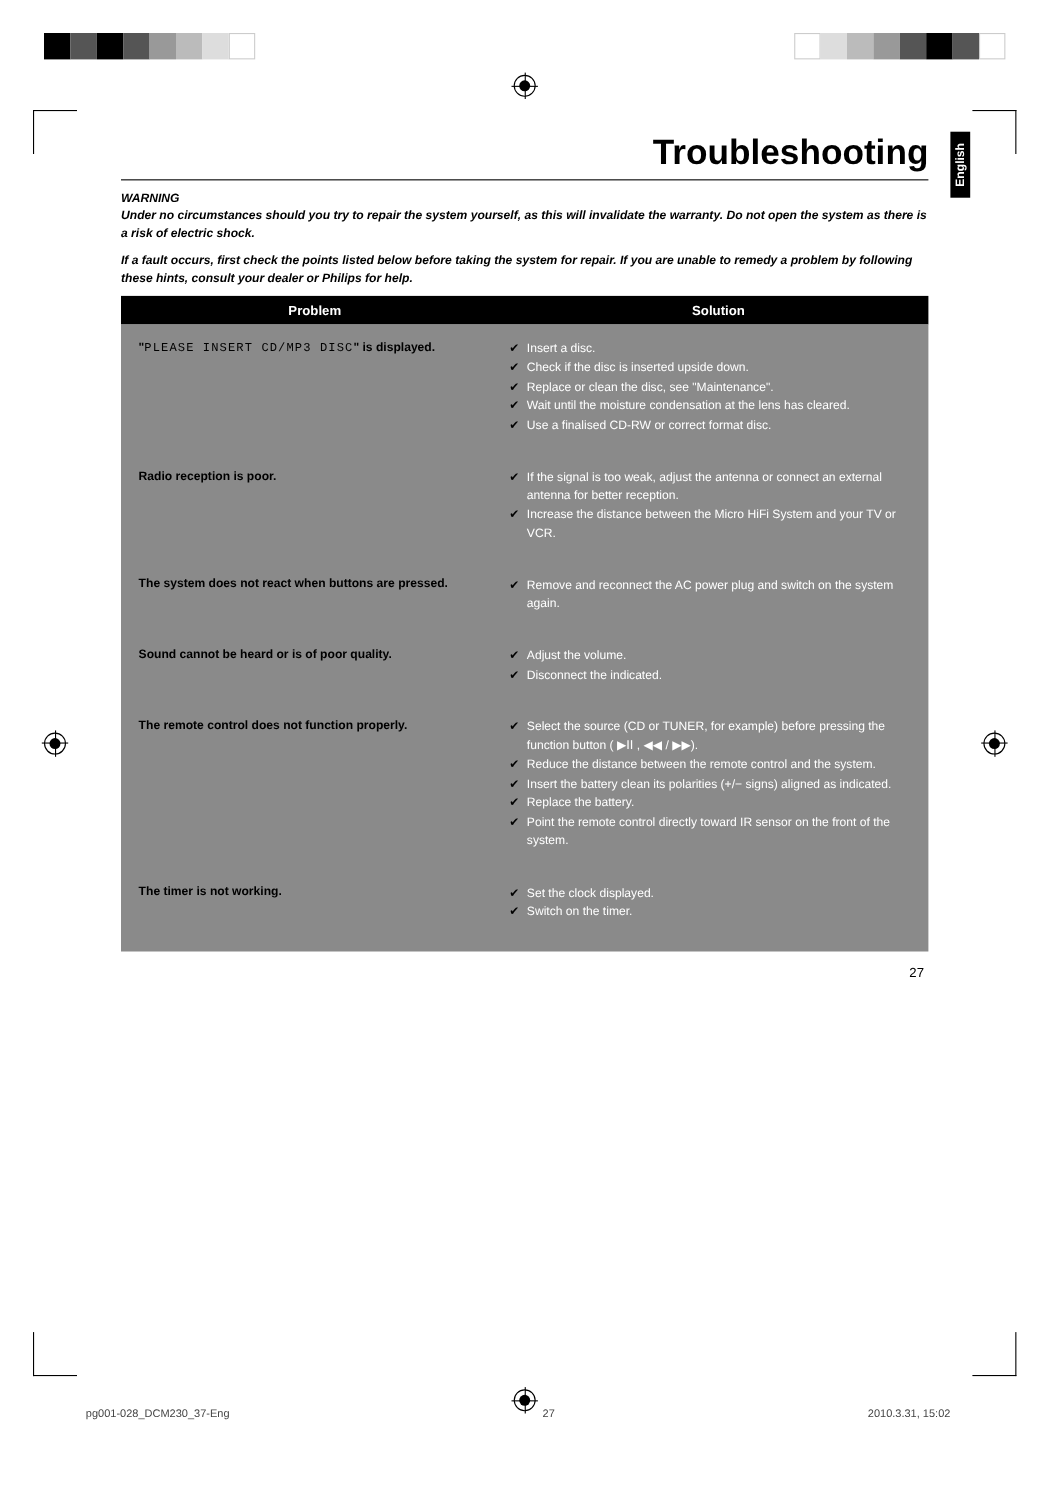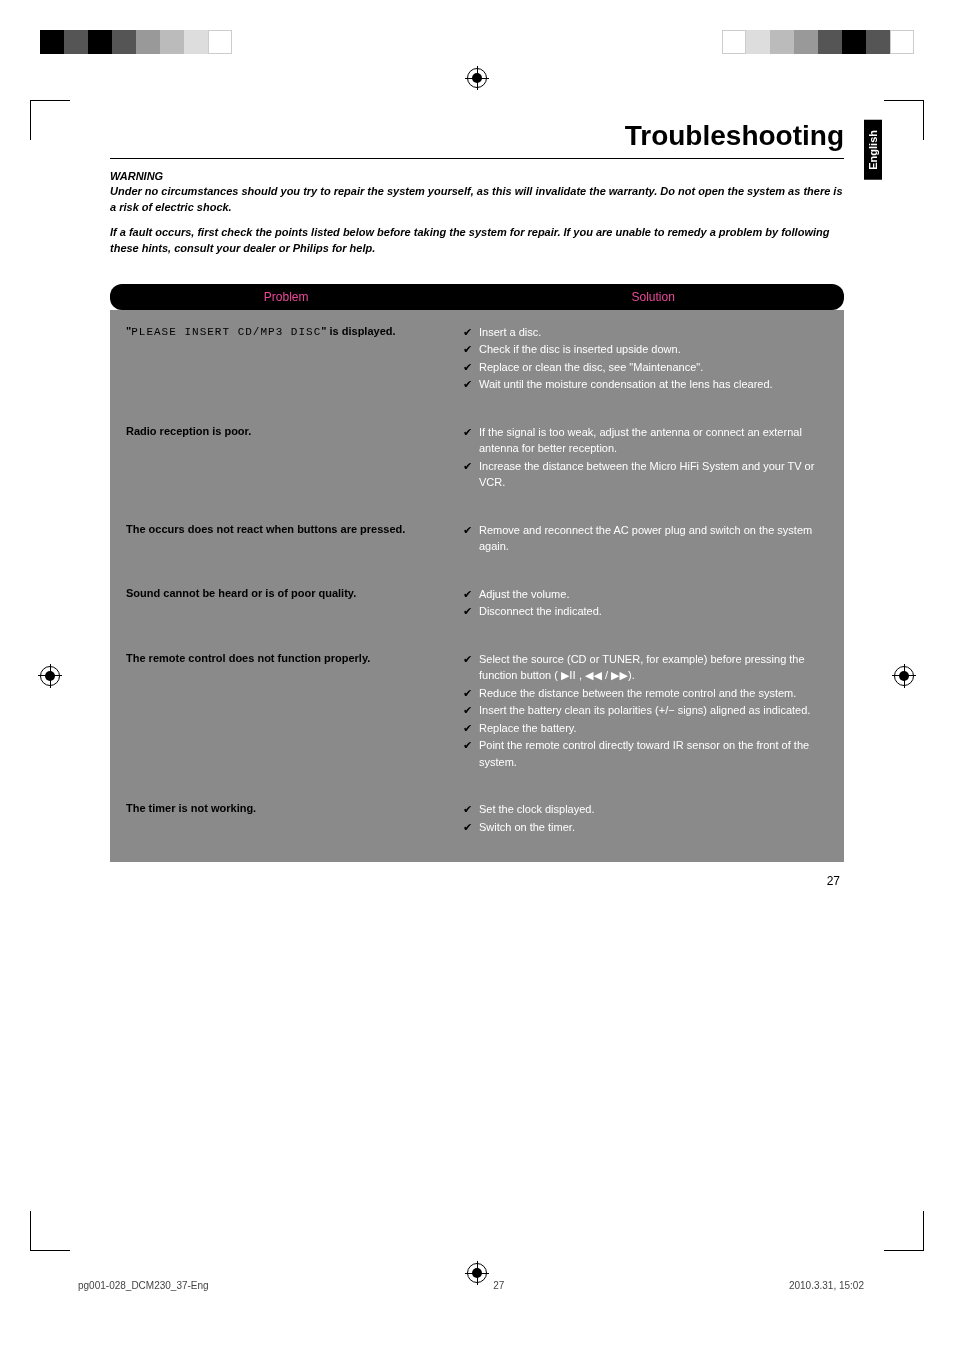--- a/index.html
+++ b/index.html
@@ -33,30 +33,30 @@
   .center-reg { position: absolute; top: 68px; left: 50%; transform: translateX(-50%); }
   .side-reg-l { position: absolute; top: 50%; left: 40px; transform: translateY(-50%); }
   .side-reg-r { position: absolute; top: 50%; right: 40px; transform: translateY(-50%); }
   .bottom-reg { position: absolute; bottom: 68px; left: 50%; transform: translateX(-50%); }
   .page {
     position: absolute;
     top: 120px; left: 90px; right: 90px; bottom: 150px;
     padding: 0 20px;
   }
   .title-row { display: flex; justify-content: flex-end; align-items: center; border-bottom: 1px solid #000; padding-bottom: 6px; margin-bottom: 10px; }
-  .title { font-size: 28px; font-weight: bold; }
+  .title { font-size: 32px; font-weight: bold; }
   .lang-tab {
     position: absolute; top: 0px; right: -18px;
     background: #000; color: #fff;
     writing-mode: vertical-rl; transform: rotate(180deg);
     padding: 10px 3px; font-size: 11px; font-weight: bold;
   }
-  .intro { font-size: 11px; font-style: italic; margin-bottom: 28px; line-height: 1.4; }
+  .intro { font-size: 11px; font-style: italic; margin-bottom: 8px; line-height: 1.4; }
   .intro .bold { font-weight: bold; }
-  .table-head { display: flex; background: #000; color: #ec4899; font-weight: normal; font-size: 12px; border-radius: 12px; }
+  .table-head { display: flex; background: #000; color: #ffffff; font-weight: bold; font-size: 12px; }
   .th-l { width: 48%; padding: 6px 12px; text-align: center; }
   .th-r { width: 52%; padding: 6px 12px; text-align: center; }
   .tbody { background: #8a8a8a; color: #fff; font-size: 11px; padding-bottom: 20px; }
   .trow { display: flex; padding: 14px 16px 6px 16px; }
   .tcell-l { width: 48%; color: #000; font-weight: bold; padding-right: 10px; line-height: 1.4; }
   .tcell-r { width: 52%; }
   .tcell-r ul { list-style: none; }
   .tcell-r li { position: relative; padding-left: 16px; line-height: 1.5; margin-bottom: 1px; }
   .tcell-r li::before { content: "✔"; position: absolute; left: 0; top: 0; color:#000; font-size:11px; }
   .lcd { font-family: 'Courier New', monospace; letter-spacing: 1px; font-weight: normal; }
@@ -134,36 +134,37 @@
     <div class="trow">
       <div class="tcell-l">
         <span>"</span><span class="lcd">PLEASE INSERT CD/MP3 DISC</span><span>" is displayed.</span>
       </div>
       <div class="tcell-r">
           <ul>
         <li>Insert a disc.</li>
         <li>Check if the disc is inserted upside down.</li>
         <li>Replace or clean the disc, see "Maintenance".</li>
         <li>Wait until the moisture condensation at the lens has cleared.</li>
+        <li>Use a finalised CD-RW or correct format disc.</li>
       </ul>
         </div>
     </div>
 
     <div class="trow" style="padding-top:24px">
       <div class="tcell-l">Radio reception is poor.</div>
       <div class="tcell-r">
           <ul>
         <li>If the signal is too weak, adjust the antenna or connect an external antenna for better reception.</li>
         <li>Increase the distance between the Micro HiFi System and your TV or VCR.</li>
       </ul>
         </div>
     </div>
 
     <div class="trow" style="padding-top:24px">
-      <div class="tcell-l">The occurs does not react when buttons are pressed.</div>
+      <div class="tcell-l">The system does not react when buttons are pressed.</div>
       <div class="tcell-r">
           <ul>
         <li>Remove and reconnect the AC power plug and switch on the system again.</li>
       </ul>
         </div>
     </div>
 
     <div class="trow" style="padding-top:24px">
       <div class="tcell-l">Sound cannot be heard or is of poor quality.</div>
       <div class="tcell-r">

